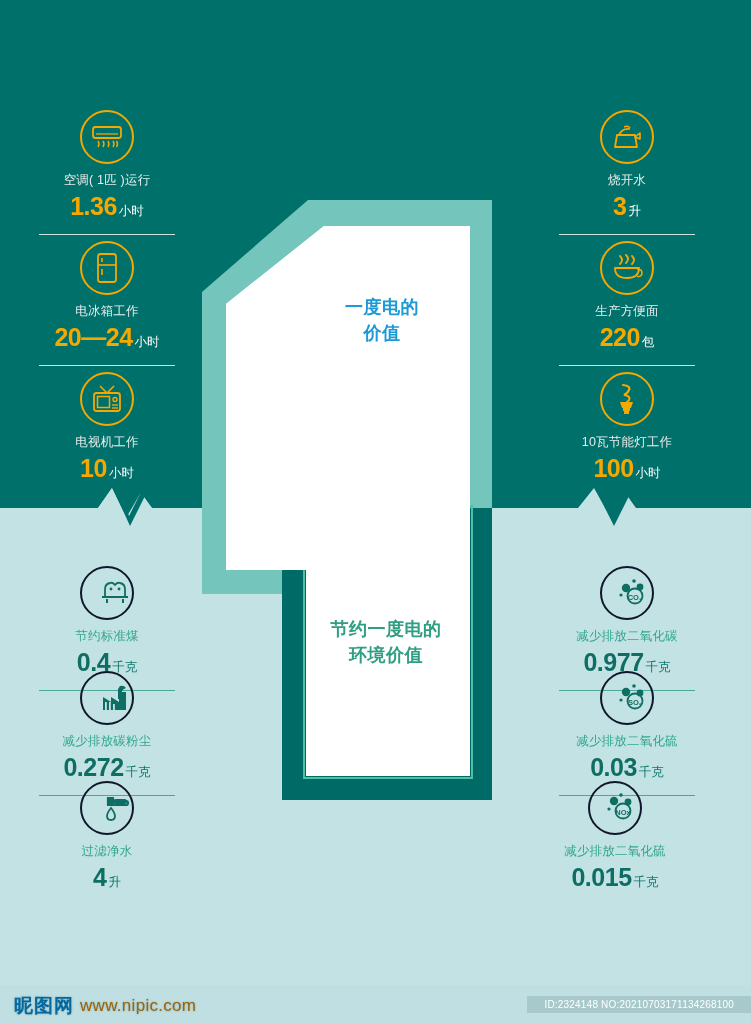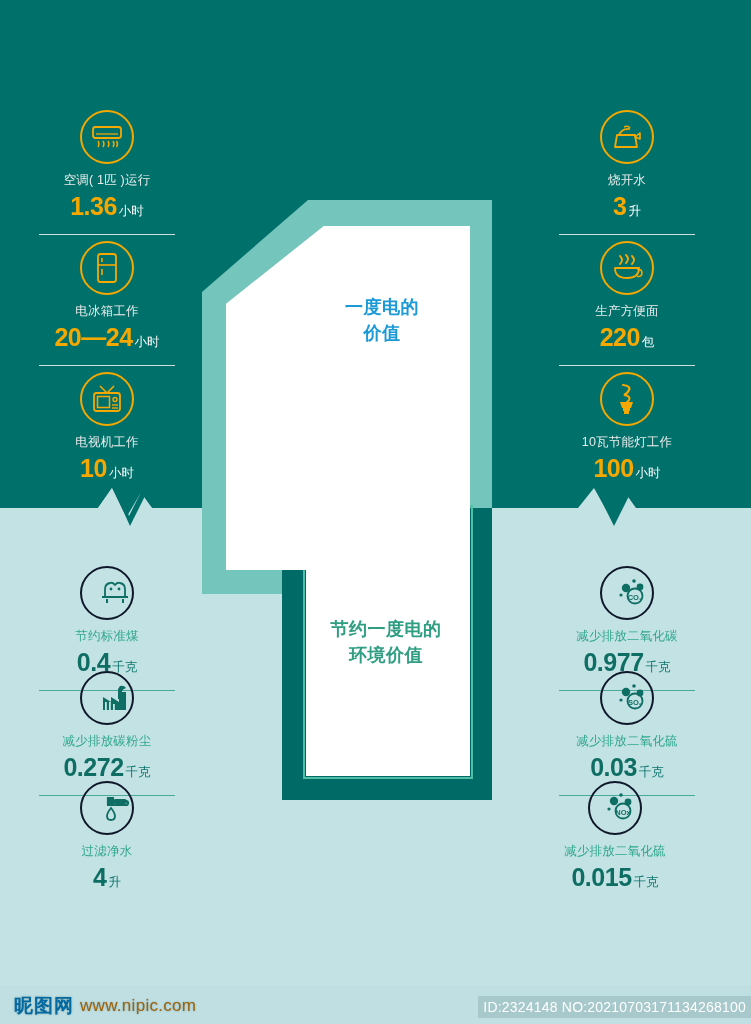--- a/index.html
+++ b/index.html
@@ -137,22 +137,22 @@
     text-shadow: 0 0 2px rgba(120,160,165,0.9);
   }
   .wm-url {
     font-size: 17px; color: #a16207; letter-spacing: 0.3px;
     text-shadow: 0 0 2px rgba(120,160,165,0.9);
   }
   .id-chip {
     position: absolute; right: 0px; top: 996px;
     background: #a8c9cc;
     color: #ffffff;
-    font-size: 14px;
-    padding: 3px 5px;
+    font-size: 10px;
+    padding: 3px 17px;
     letter-spacing: 0.2px;
     white-space: nowrap;
   }
 </style>
 </head>
 <body>
 
 <div id="poster">
 
   <div class="band-dark"></div>

